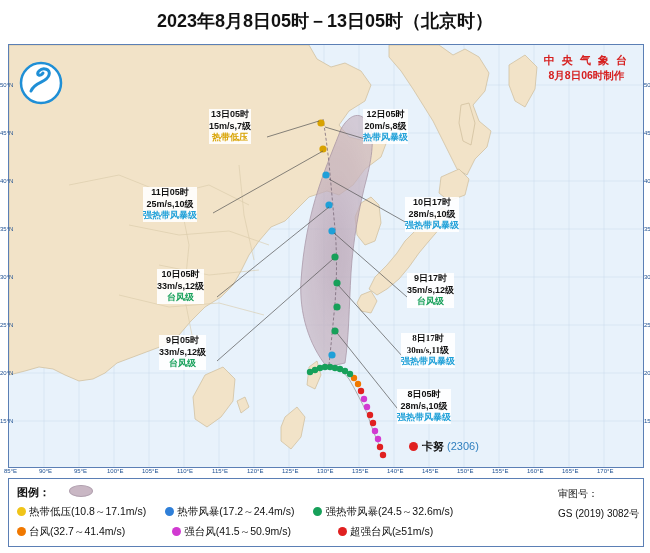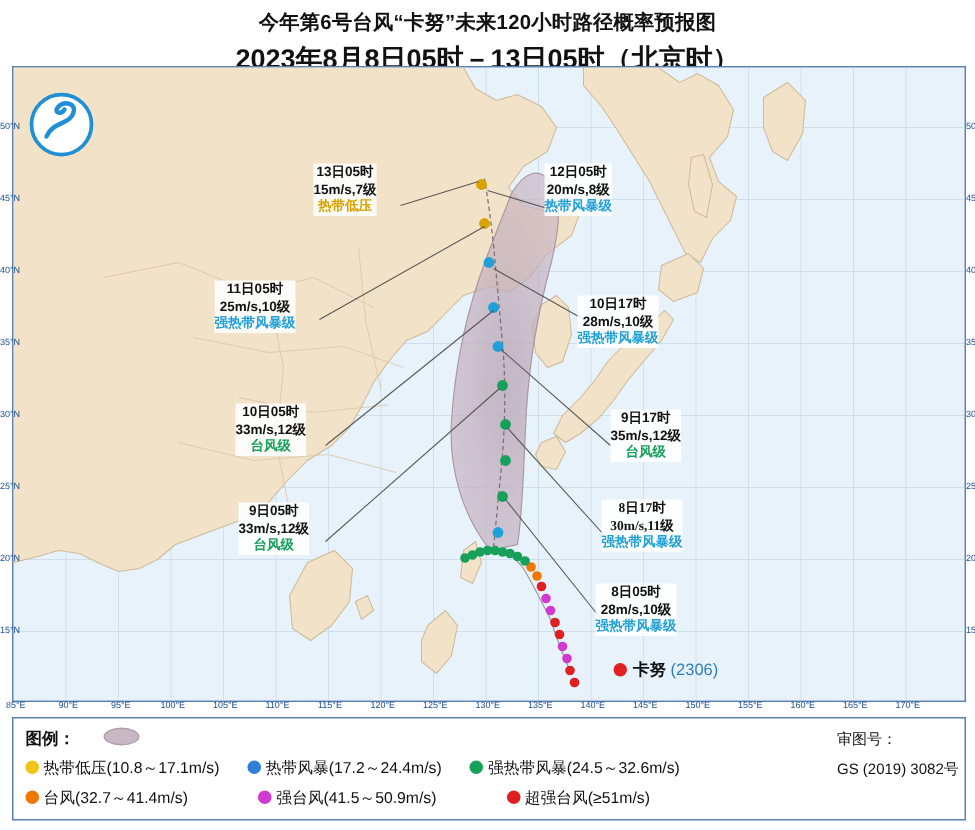--- a/index.html
+++ b/index.html
@@ -92,21 +92,20 @@
 
   .storm-label{
     position:absolute;font-size:11px;color:#111;font-weight:bold;
   }
   .storm-label .code{color:#2f7fbf;font-weight:normal;}
 </style>
 </head>
 <body>
 
 <div class="title-block">
-  <div class="title-main">今年第6号台风“卡努”未来120小时路径概率预报图</div>
   <div class="title-sub">2023年8月8日05时－13日05时（北京时）</div>
 </div>
 
 <div class="map-frame">
   <svg class="map-inner" viewBox="0 0 634 422" preserveAspectRatio="none">
     <defs>
       <radialGradient id="coneGrad" cx="50%" cy="55%" r="60%">
         <stop offset="0%" stop-color="#b9a3b4" stop-opacity="0.85"></stop>
         <stop offset="100%" stop-color="#c9b7c4" stop-opacity="0.75"></stop>
       </radialGradient>
@@ -229,20 +228,24 @@
       <line x1="394" y1="312" x2="329" y2="240"></line>
       <line x1="392" y1="368" x2="328" y2="288"></line>
     </g>
 
     <g>
       <circle cx="32" cy="38" r="20" fill="#ffffff" stroke="#1f8fd6" stroke-width="2.5"></circle>
       <path d="M22,46 C26,36 38,38 40,30 C42,24 34,22 30,26 C26,30 32,32 34,28" stroke="#1f8fd6" stroke-width="3" fill="none" stroke-linecap="round"></path>
     </g>
   </svg>
 
+  <div class="org-block">
+    <div class="o1">中 央 气 象 台</div>
+    <div class="o2">8月8日06时制作</div>
+  </div>
 
   <div class="storm-label" style="left:400px;top:394px;">
     <span style="display:inline-block;width:9px;height:9px;border-radius:50%;background:#e02020;vertical-align:-1px;margin-right:4px;"></span><span>卡努</span>
     <span class="code">(2306)</span>
   </div>
 
   <div class="callout" style="left:200px;top:64px;">
     <div>13日05时</div>
     <div class="l2">15m/s,7级</div>
     <div class="l3" style="color:#d8a200">热带低压</div>
@@ -253,21 +256,21 @@
     <div class="l2">20m/s,8级</div>
     <div class="l3" style="color:#1fa0d8">热带风暴级</div>
   </div>
 
   <div class="callout" style="left:134px;top:142px;">
     <div>11日05时</div>
     <div class="l2">25m/s,10级</div>
     <div class="l3" style="color:#1fa0d8">强热带风暴级</div>
   </div>
 
-  <div class="callout" style="left:376px;top:152px;">
+  <div class="callout" style="left:396px;top:152px;">
     <div>10日17时</div>
     <div class="l2">28m/s,10级</div>
     <div class="l3" style="color:#1fa0d8">强热带风暴级</div>
   </div>
 
   <div class="callout" style="left:148px;top:224px;">
     <div>10日05时</div>
     <div class="l2">33m/s,12级</div>
     <div class="l3" style="color:#17a05a">台风级</div>
   </div>

